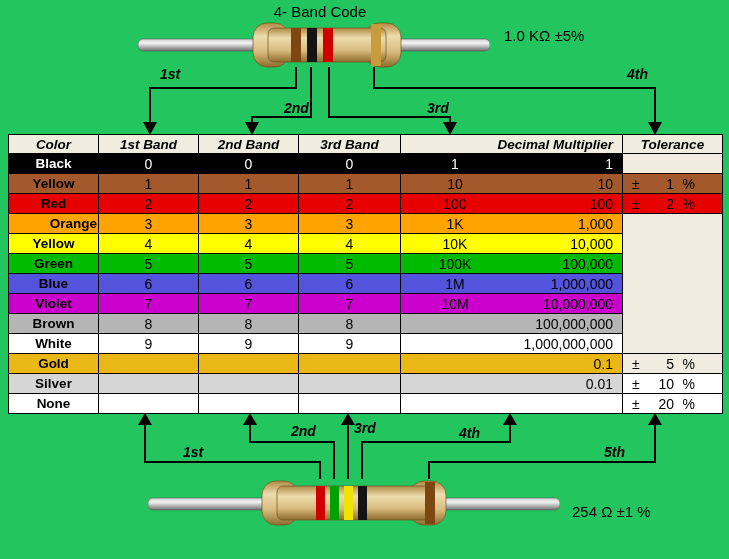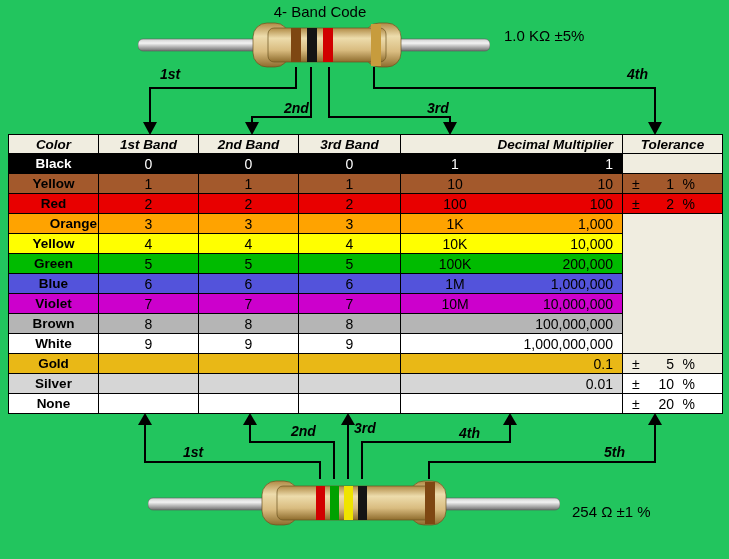--- a/index.html
+++ b/index.html
@@ -164,21 +164,21 @@
             <span class="mult-long">10,000</span>
           </td>
         </tr>
         <tr>
           <td class="name-cell" style="background: rgb(0, 187, 0); color: rgb(0, 0, 0);">Green</td>
           <td class="band-cell" style="background: rgb(0, 187, 0); color: rgb(0, 0, 0);">5</td>
           <td class="band-cell" style="background: rgb(0, 187, 0); color: rgb(0, 0, 0);">5</td>
           <td class="band-cell" style="background: rgb(0, 187, 0); color: rgb(0, 0, 0);">5</td>
           <td class="mult-cell" style="background: rgb(0, 187, 0); color: rgb(0, 0, 0);">
             <span class="mult-short">100K</span>
-            <span class="mult-long">200,000</span>
+            <span class="mult-long">100,000</span>
           </td>
         </tr>
         <tr>
           <td class="name-cell" style="background: rgb(83, 83, 219); color: rgb(0, 0, 0); margin-top: 13px;">Blue</td>
           <td class="band-cell" style="background: rgb(83, 83, 219); color: rgb(0, 0, 0);">6</td>
           <td class="band-cell" style="background: rgb(83, 83, 219); color: rgb(0, 0, 0);">6</td>
           <td class="band-cell" style="background: rgb(83, 83, 219); color: rgb(0, 0, 0);">6</td>
           <td class="mult-cell" style="background: rgb(83, 83, 219); color: rgb(0, 0, 0);">
             <span class="mult-short">1M</span>
             <span class="mult-long">1,000,000</span>

